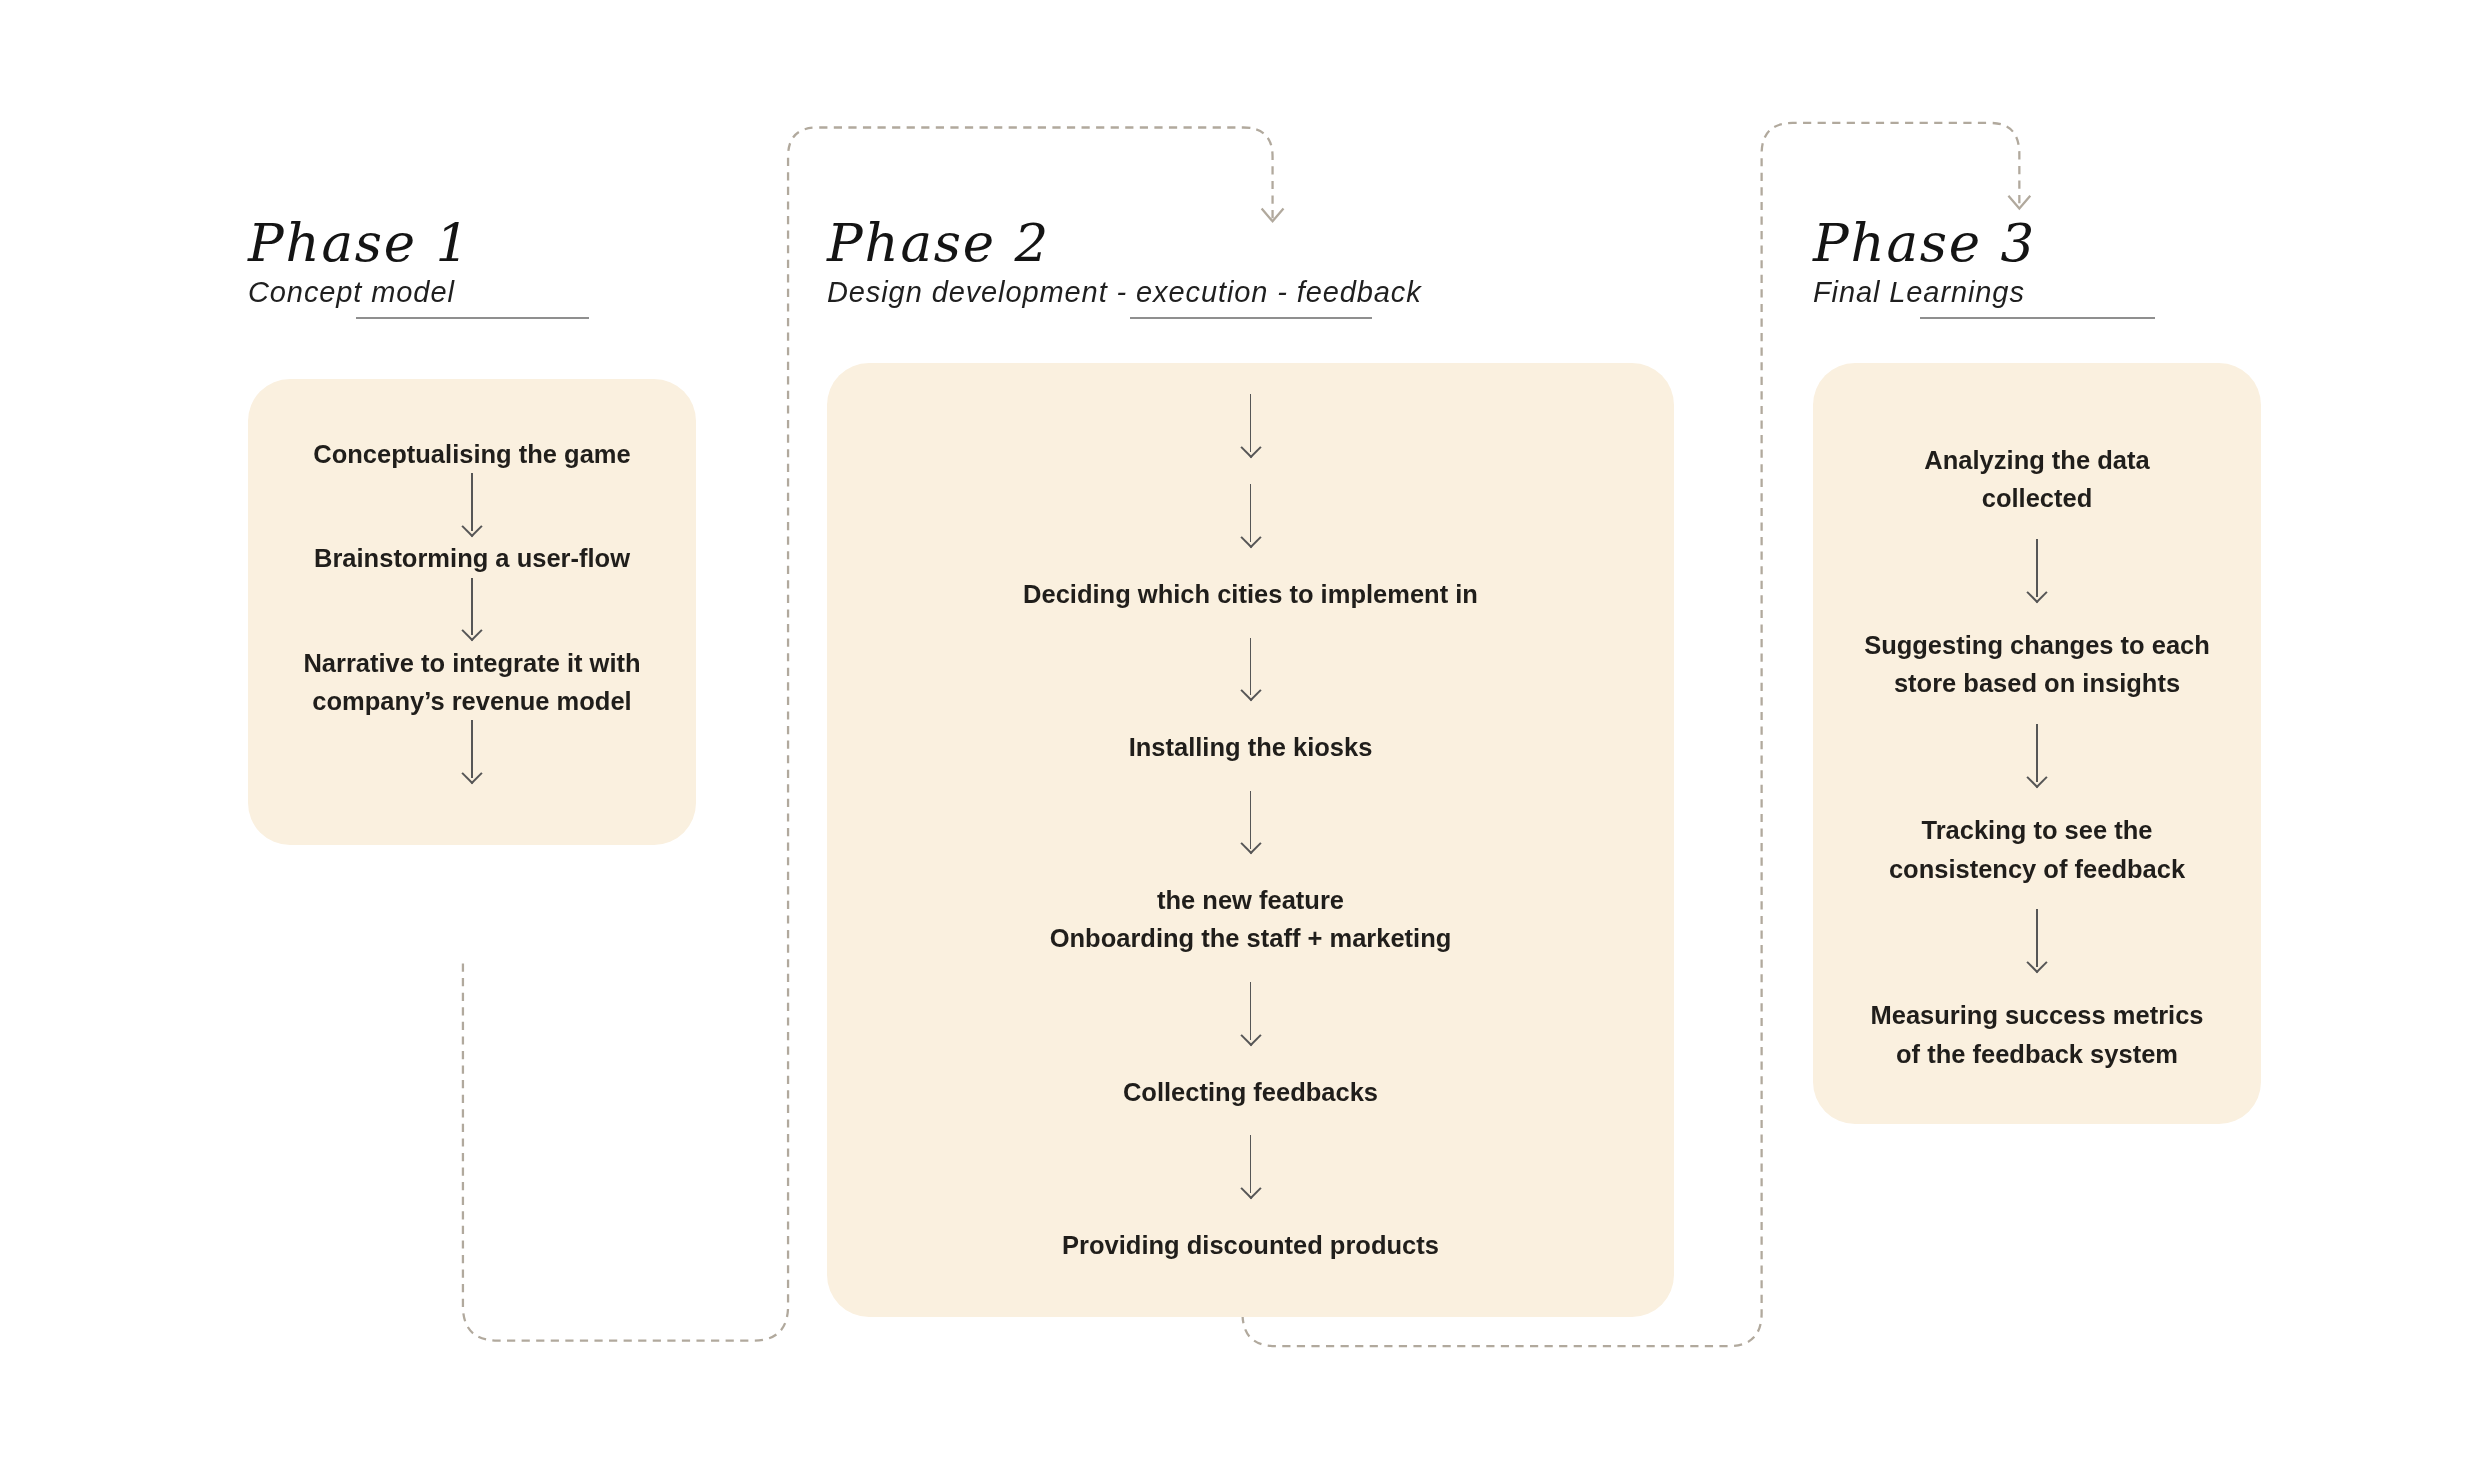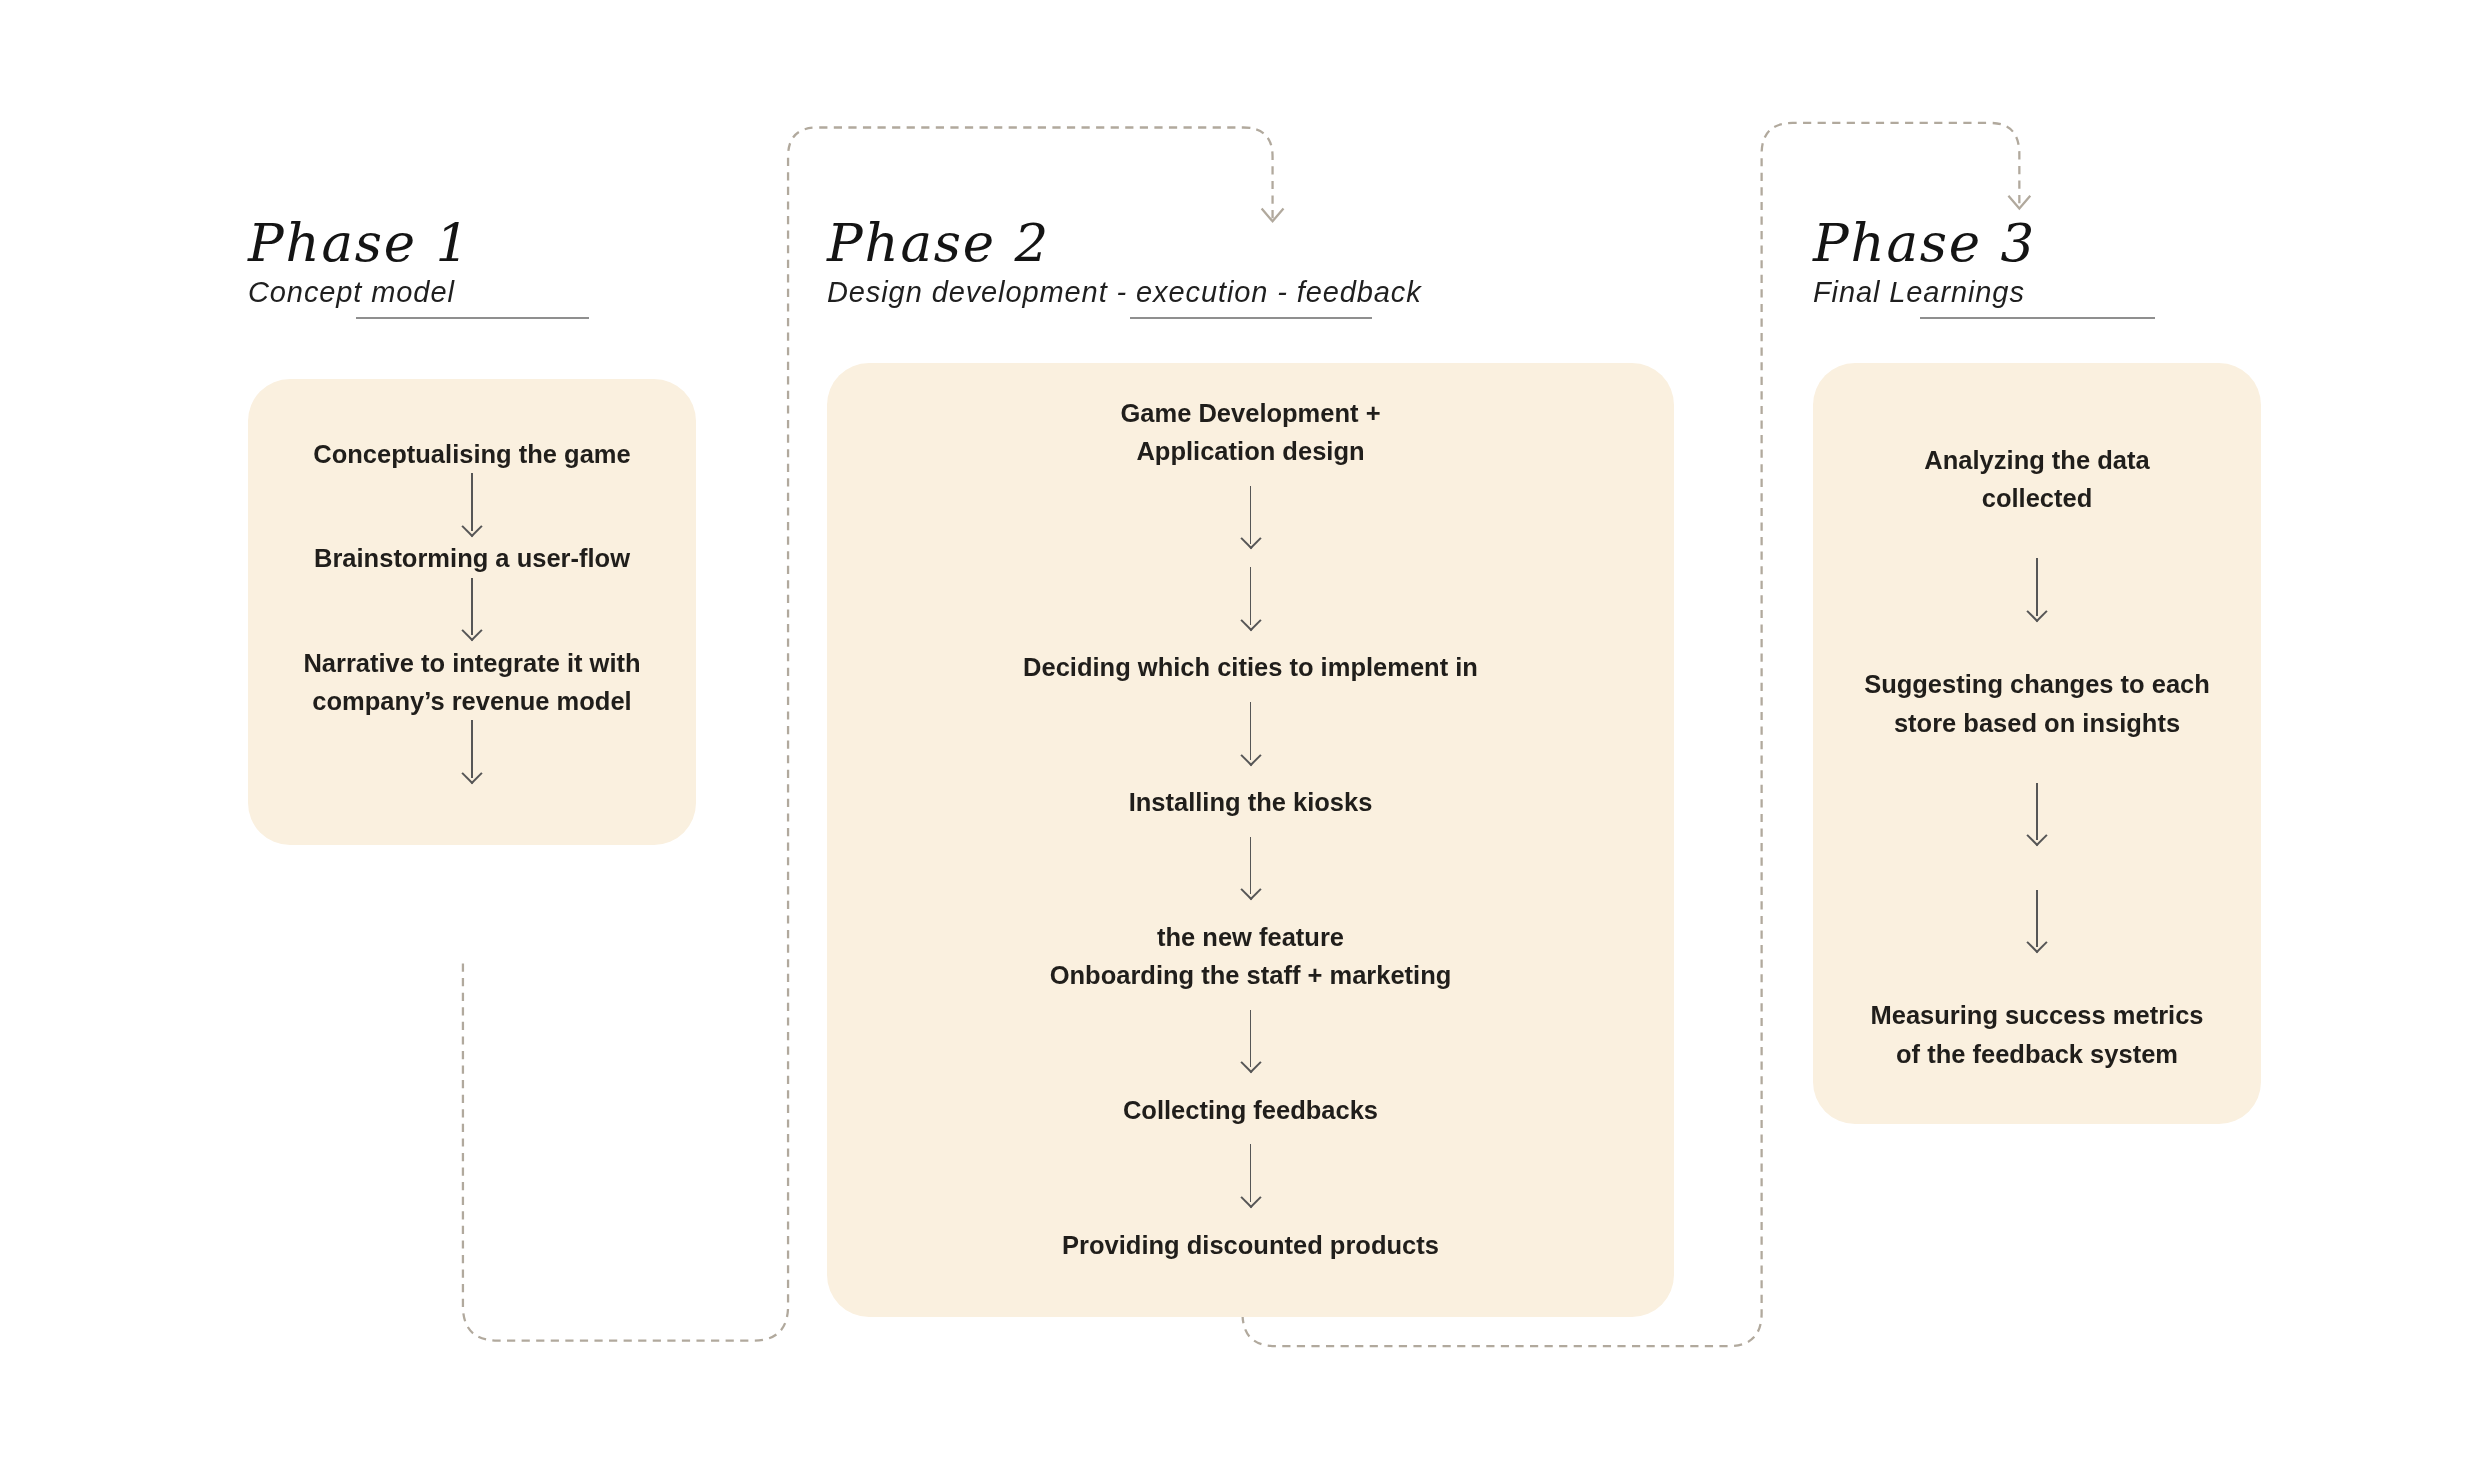--- a/index.html
+++ b/index.html
@@ -71,24 +71,20 @@
     <div class="flow-arrow"></div>
   </section>
 
   <header class="phase-header h2">
     <h2 class="phase-title">Phase 2</h2>
     <div class="phase-subtitle">Design development - execution - feedback</div>
     <div class="phase-underline u2"></div>
   </header>
 
   <section class="phase-box box2">
-    <div class="step">
-      <span class="line">Game Development +</span>
-      <span class="line">Application design</span>
-    </div>
     <div class="flow-arrow"></div>
     <div class="flow-arrow"></div>
     <div class="step">
       <span class="line">Deciding which cities to implement in</span>
     </div>
     <div class="flow-arrow"></div>
     <div class="step">
       <span class="line">Installing the kiosks</span>
     </div>
     <div class="flow-arrow"></div>
@@ -116,20 +112,24 @@
     <div class="step">
       <span class="line">Analyzing the data</span>
       <span class="line">collected</span>
     </div>
     <div class="flow-arrow"></div>
     <div class="step">
       <span class="line">Suggesting changes to each</span>
       <span class="line">store based on insights</span>
     </div>
     <div class="flow-arrow"></div>
+    <div class="step">
+      <span class="line">Tracking to see the</span>
+      <span class="line">consistency of feedback</span>
+    </div>
     <div class="flow-arrow"></div>
     <div class="step">
       <span class="line">Measuring success metrics</span>
       <span class="line">of the feedback system</span>
     </div>
   </section>
 
 </div>
 
 

